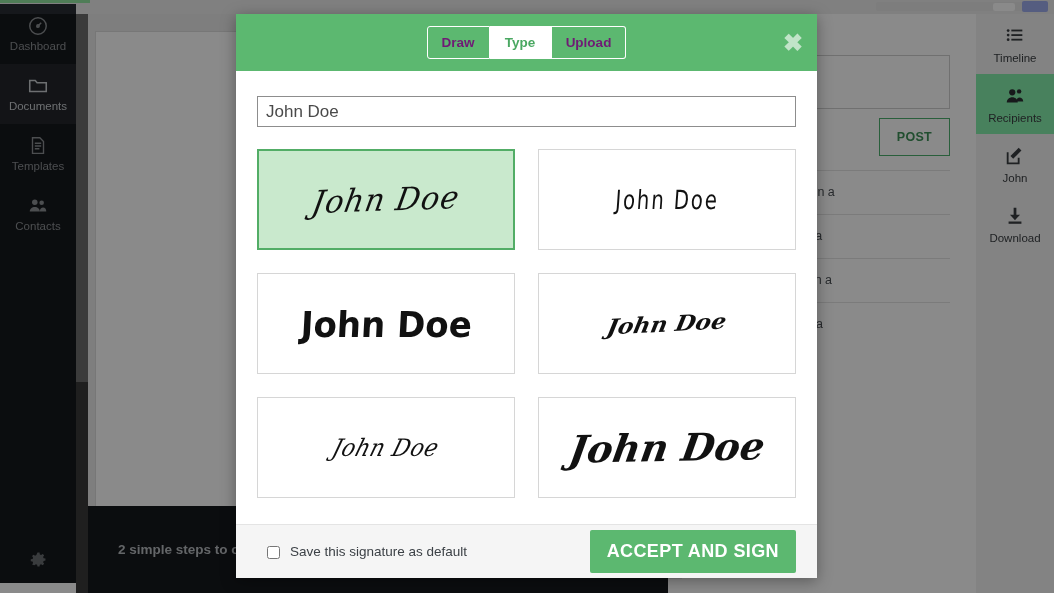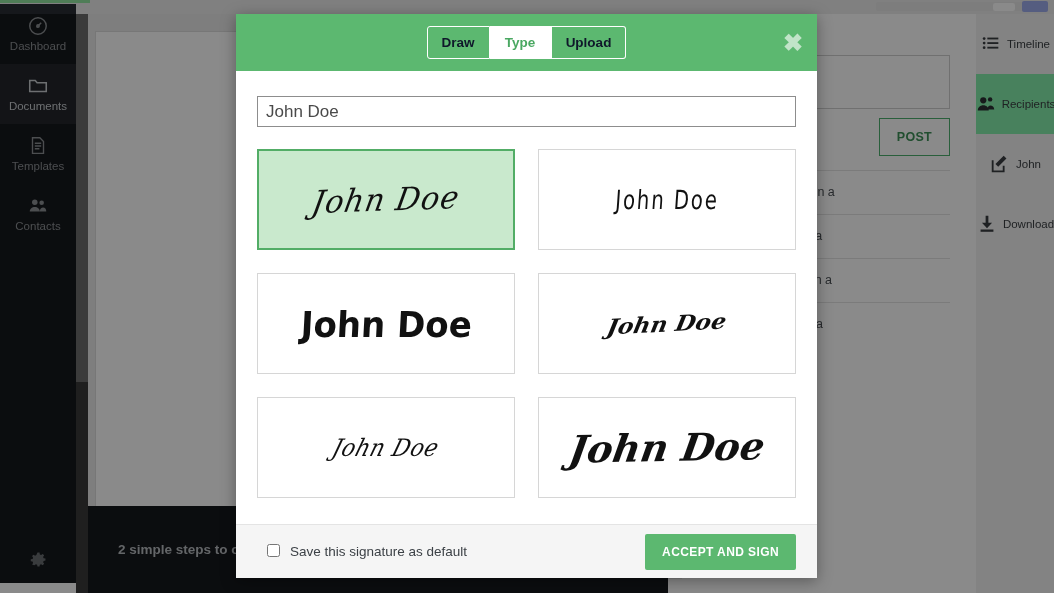--- a/index.html
+++ b/index.html
@@ -94,21 +94,21 @@
     font-size:12.5px; color:#4a4f54; line-height:1.35;
   }
 
   
   .rail {
     position:absolute; right:0; top:14px; width:78px; height:579px;
     background:#f2f2f2;
   }
   .rail-item {
     width:78px; height:60px;
-    display:flex; flex-direction:row; align-items:center; justify-content:center;
+    display:flex; flex-direction:column; align-items:center; justify-content:center;
     color:#3a3e42; font-size:11.5px; gap:5px; cursor:pointer;
   }
   .rail-item.active { background:#86efac; }
   .rail-item .ic svg { width:22px; height:22px; display:block; }
 
   
   .overlay {
     position:absolute; left:0; top:14px; width:1054px; height:579px;
     background:rgba(0,0,0,0.46);
   }
@@ -121,21 +121,21 @@
     display:flex; flex-direction:column;
   }
   .modal-head {
     position:relative; height:57px; background:#5cb870;
     display:flex; align-items:center; justify-content:center;
   }
   .tabs { display:flex; height:33px; }
   .tab {
     min-width:62px; padding:0 14px; height:33px;
     display:flex; align-items:center; justify-content:center;
-    color:#0f172a; font-size:13.5px; font-weight:bold;
+    color:#701a75; font-size:13.5px; font-weight:bold;
     border:1px solid #ffffff; cursor:pointer; background:transparent;
     font-family:"Liberation Sans", sans-serif;
   }
   .tab:first-child { border-radius:3px 0 0 3px; }
   .tab:last-child { border-radius:0 3px 3px 0; }
   .tab + .tab { border-left:none; }
   .tab.active { background:#ffffff; color:#4aa862; }
   .modal-close {
     position:absolute; right:14px; top:50%; transform:translateY(-50%);
     color:rgba(255,255,255,0.62); font-size:24px; line-height:1;
@@ -173,27 +173,27 @@
   .s5 { font-family:"DejaVu Serif", serif; font-style:italic; font-size:22px;
         transform:skewX(-16deg) scaleY(1.1); letter-spacing:0.5px;}
   .s6 { font-family:"DejaVu Serif", serif; font-style:italic; font-weight:bold; font-size:38px;
         transform:skewX(-10deg) rotate(-1deg); letter-spacing:0px;}
 
   .modal-foot {
     height:54px; background:#f5f5f5; border-top:1px solid #e4e4e4;
     display:flex; align-items:center; justify-content:space-between;
     padding:0 21px;
   }
-  .save-default { display:flex; align-items:flex-start; gap:10px; cursor:pointer;padding-left:10px; }
+  .save-default { display:flex; align-items:flex-end; gap:10px; cursor:pointer;padding-left:10px; }
   .save-default input { width:13px; height:13px; cursor:pointer; }
   .save-default span { font-size:13.5px; color:#3c4146; }
   .accept-btn {
     background:#5cb870; color:#ffffff; border:none;
     font-family:"Liberation Sans", sans-serif;
-    font-size:12px; font-weight:bold; letter-spacing:.4px;
+    font-size:18px; font-weight:bold; letter-spacing:.4px;
     padding:11px 17px; cursor:pointer; border-radius:2px;
   }
 </style>
 </head>
 <body>
 
 <div id="app">
 
   <div class="top-strip">
     <div class="grn"></div>

